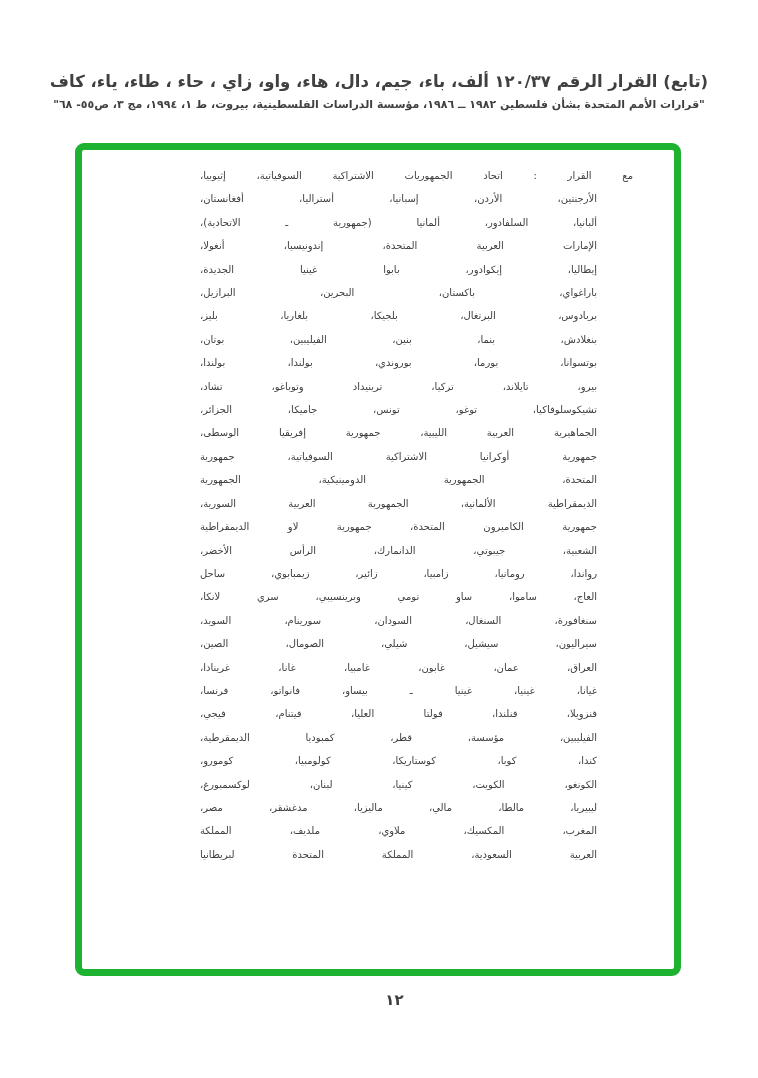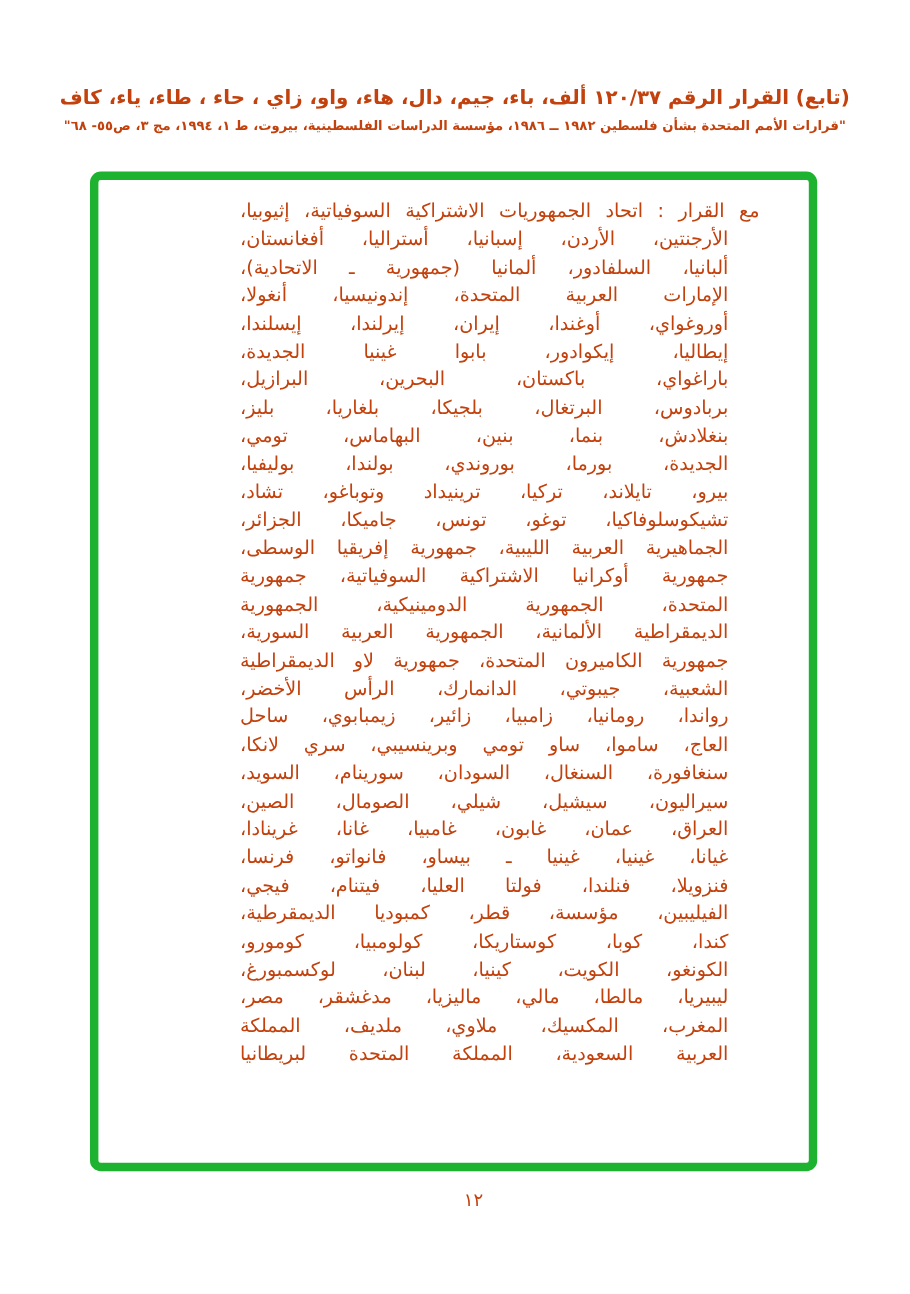--- a/index.html
+++ b/index.html
@@ -4,21 +4,21 @@
 <style>
   html, body { margin: 0; padding: 0; }
   body { background: #ffffff; }
   .page {
     position: relative;
     width: 758px;
     height: 1078px;
     background: #ffffff;
     overflow: hidden;
     font-family: "DejaVu Sans", sans-serif;
-    color: #c2410c;
+    color: #404040;
   }
   .header {
     position: absolute;
     top: 72px;
     left: 40px;
     right: 40px;
     text-align: center;
     direction: rtl;
   }
   .header-title {
@@ -43,42 +43,42 @@
     border: 7px solid #1eb231;
     border-radius: 9px;
     background: #ffffff;
   }
   .text-block {
     position: absolute;
     top: 14px;
     right: 41px;
     width: 433px;
     direction: rtl;
-    font-size: 16px;
+    font-size: 10px;
     line-height: 23.4px;
   }
   .line {
     text-align: justify;
     text-align-last: justify;
     word-spacing: 1px;
   }
   .line.cont {
-    margin-right: 26px;
+    margin-right: 36px;
   }
   .vote-label {
     white-space: nowrap;
   }
   .page-number {
     position: absolute;
     top: 991px;
     left: 0;
     right: 0;
     text-align: center;
     font-size: 15px;
-    font-weight: normal;
+    font-weight: bold;
     letter-spacing: 2px;
     padding-left: 31px;
   }
 </style>
 </head>
 <body>
 
 <div class="page">
 
   <div class="header">
@@ -93,31 +93,30 @@
         <span>اتحاد الجمهوريات الاشتراكية السوفياتية، إثيوبيا،</span>
       </div>
       <div>
 
           <div class="line cont">الأرجنتين، الأردن، إسبانيا، أستراليا، أفغانستان،</div>
 
           <div class="line cont">ألبانيا، السلفادور، ألمانيا (جمهورية ـ الاتحادية)،</div>
 
           <div class="line cont">الإمارات العربية المتحدة، إندونيسيا، أنغولا،</div>
 
-          <div class="line cont">أوروغواي، أوغندا، إيران، إيرلندا، إيسلندا،</div>
 
           <div class="line cont">إيطاليا، إيكوادور، بابوا غينيا الجديدة،</div>
 
           <div class="line cont">باراغواي، باكستان، البحرين، البرازيل،</div>
 
           <div class="line cont">بربادوس، البرتغال، بلجيكا، بلغاريا، بليز،</div>
 
-          <div class="line cont">بنغلادش، بنما، بنين، البهاماس، تومي،</div>
+          <div class="line cont">بنغلادش، بنما، بنين، الفيليبين، بوتان،</div>
 
-          <div class="line cont">الجديدة، بورما، بوروندي، بولندا، بوليفيا،</div>
+          <div class="line cont">بوتسوانا، بورما، بوروندي، بولندا، بولندا،</div>
 
           <div class="line cont">بيرو، تايلاند، تركيا، ترينيداد وتوباغو، تشاد،</div>
 
           <div class="line cont">تشيكوسلوفاكيا، توغو، تونس، جاميكا، الجزائر،</div>
 
           <div class="line cont">الجماهيرية العربية الليبية، جمهورية إفريقيا الوسطى،</div>
 
           <div class="line cont">جمهورية أوكرانيا الاشتراكية السوفياتية، جمهورية</div>
 
 

